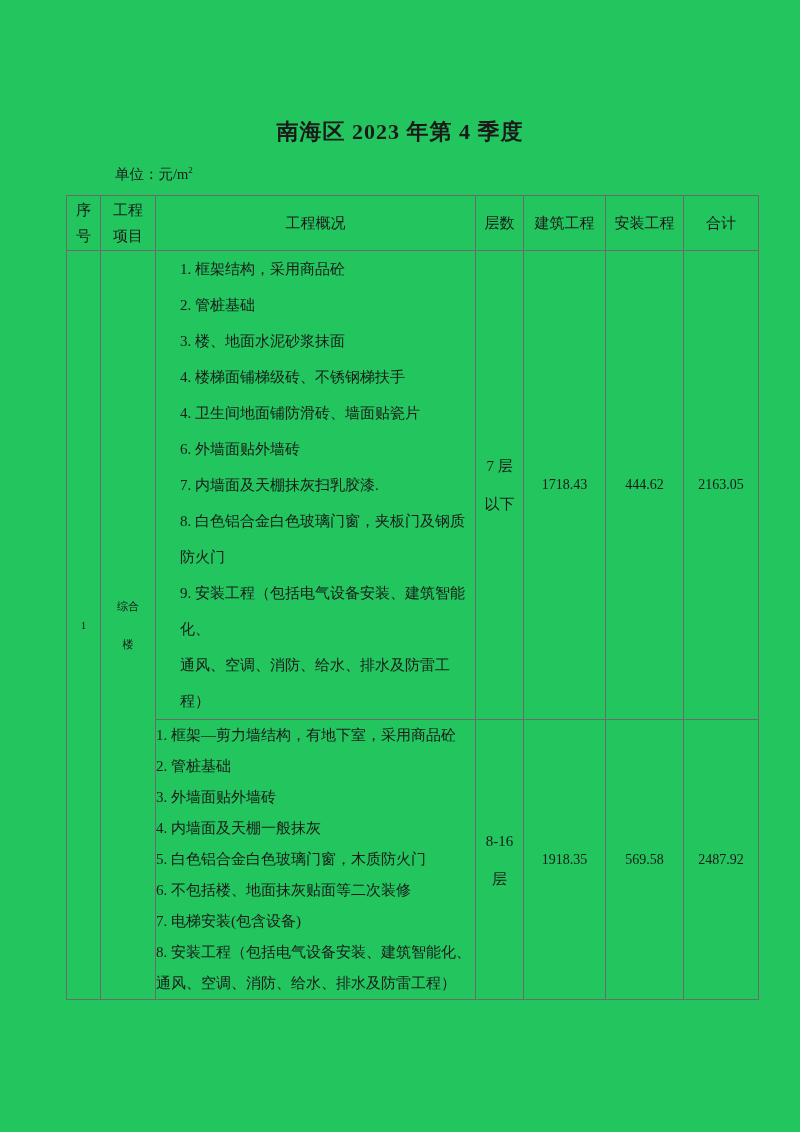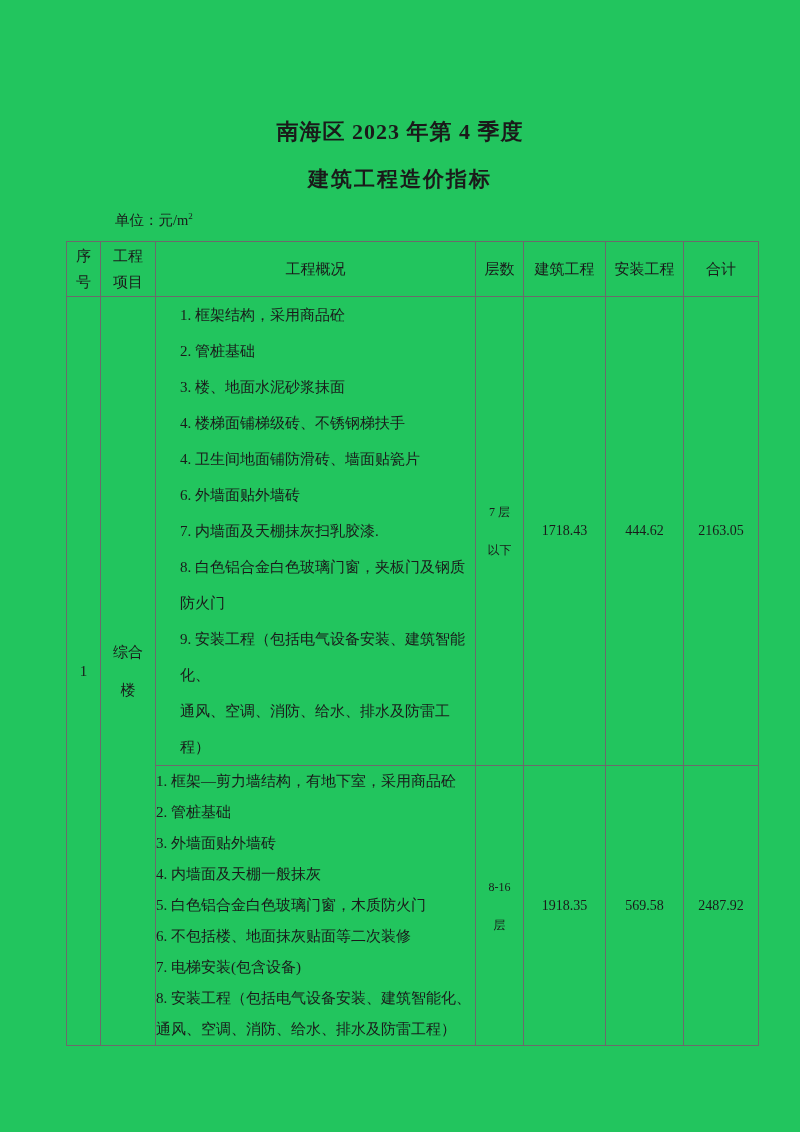--- a/index.html
+++ b/index.html
@@ -66,49 +66,48 @@
   tr.header-row {
     height: 55px;
   }
   tr.header-row th {
     text-align: center;
     font-size: 15px;
     line-height: 26px;
   }
   .seq-cell, .project-cell {
     text-align: center;
-    font-size: 15px;
+    font-size: 11px;
   }
   .project-cell div, .floors-cell div {
     line-height: 38px;
   }
   .overview-cell {
     padding: 0 4px 0 8px;
     font-size: 15px;
   }
   tr.sub-row-1 { height: 360px; }
   tr.sub-row-2 { height: 280px; }
   tr.sub-row-1 .ov-line { line-height: 36px; margin-left: 24px; }
   tr.sub-row-2 .ov-line { line-height: 31px; }
   .floors-cell {
     text-align: center;
-    font-size: 12px;
+    font-size: 15px;
   }
   .num-cell {
     text-align: center;
     font-size: 14px;
   }
 </style>
 </head>
 <body>
 
 <div class="page">
 
   <div class="doc-title">南海区 2023 年第 4 季度</div>
-  <div class="doc-subtitle">建筑工程造价指标</div>
 
   <div class="meta-row">
     <span class="meta-unit"><span>单位：元/m</span><sup>2</sup></span>
   </div>
 
   <table class="cost-table">
     <colgroup>
       <col style="width:34px">
       <col style="width:55px">
       <col style="width:320px">

